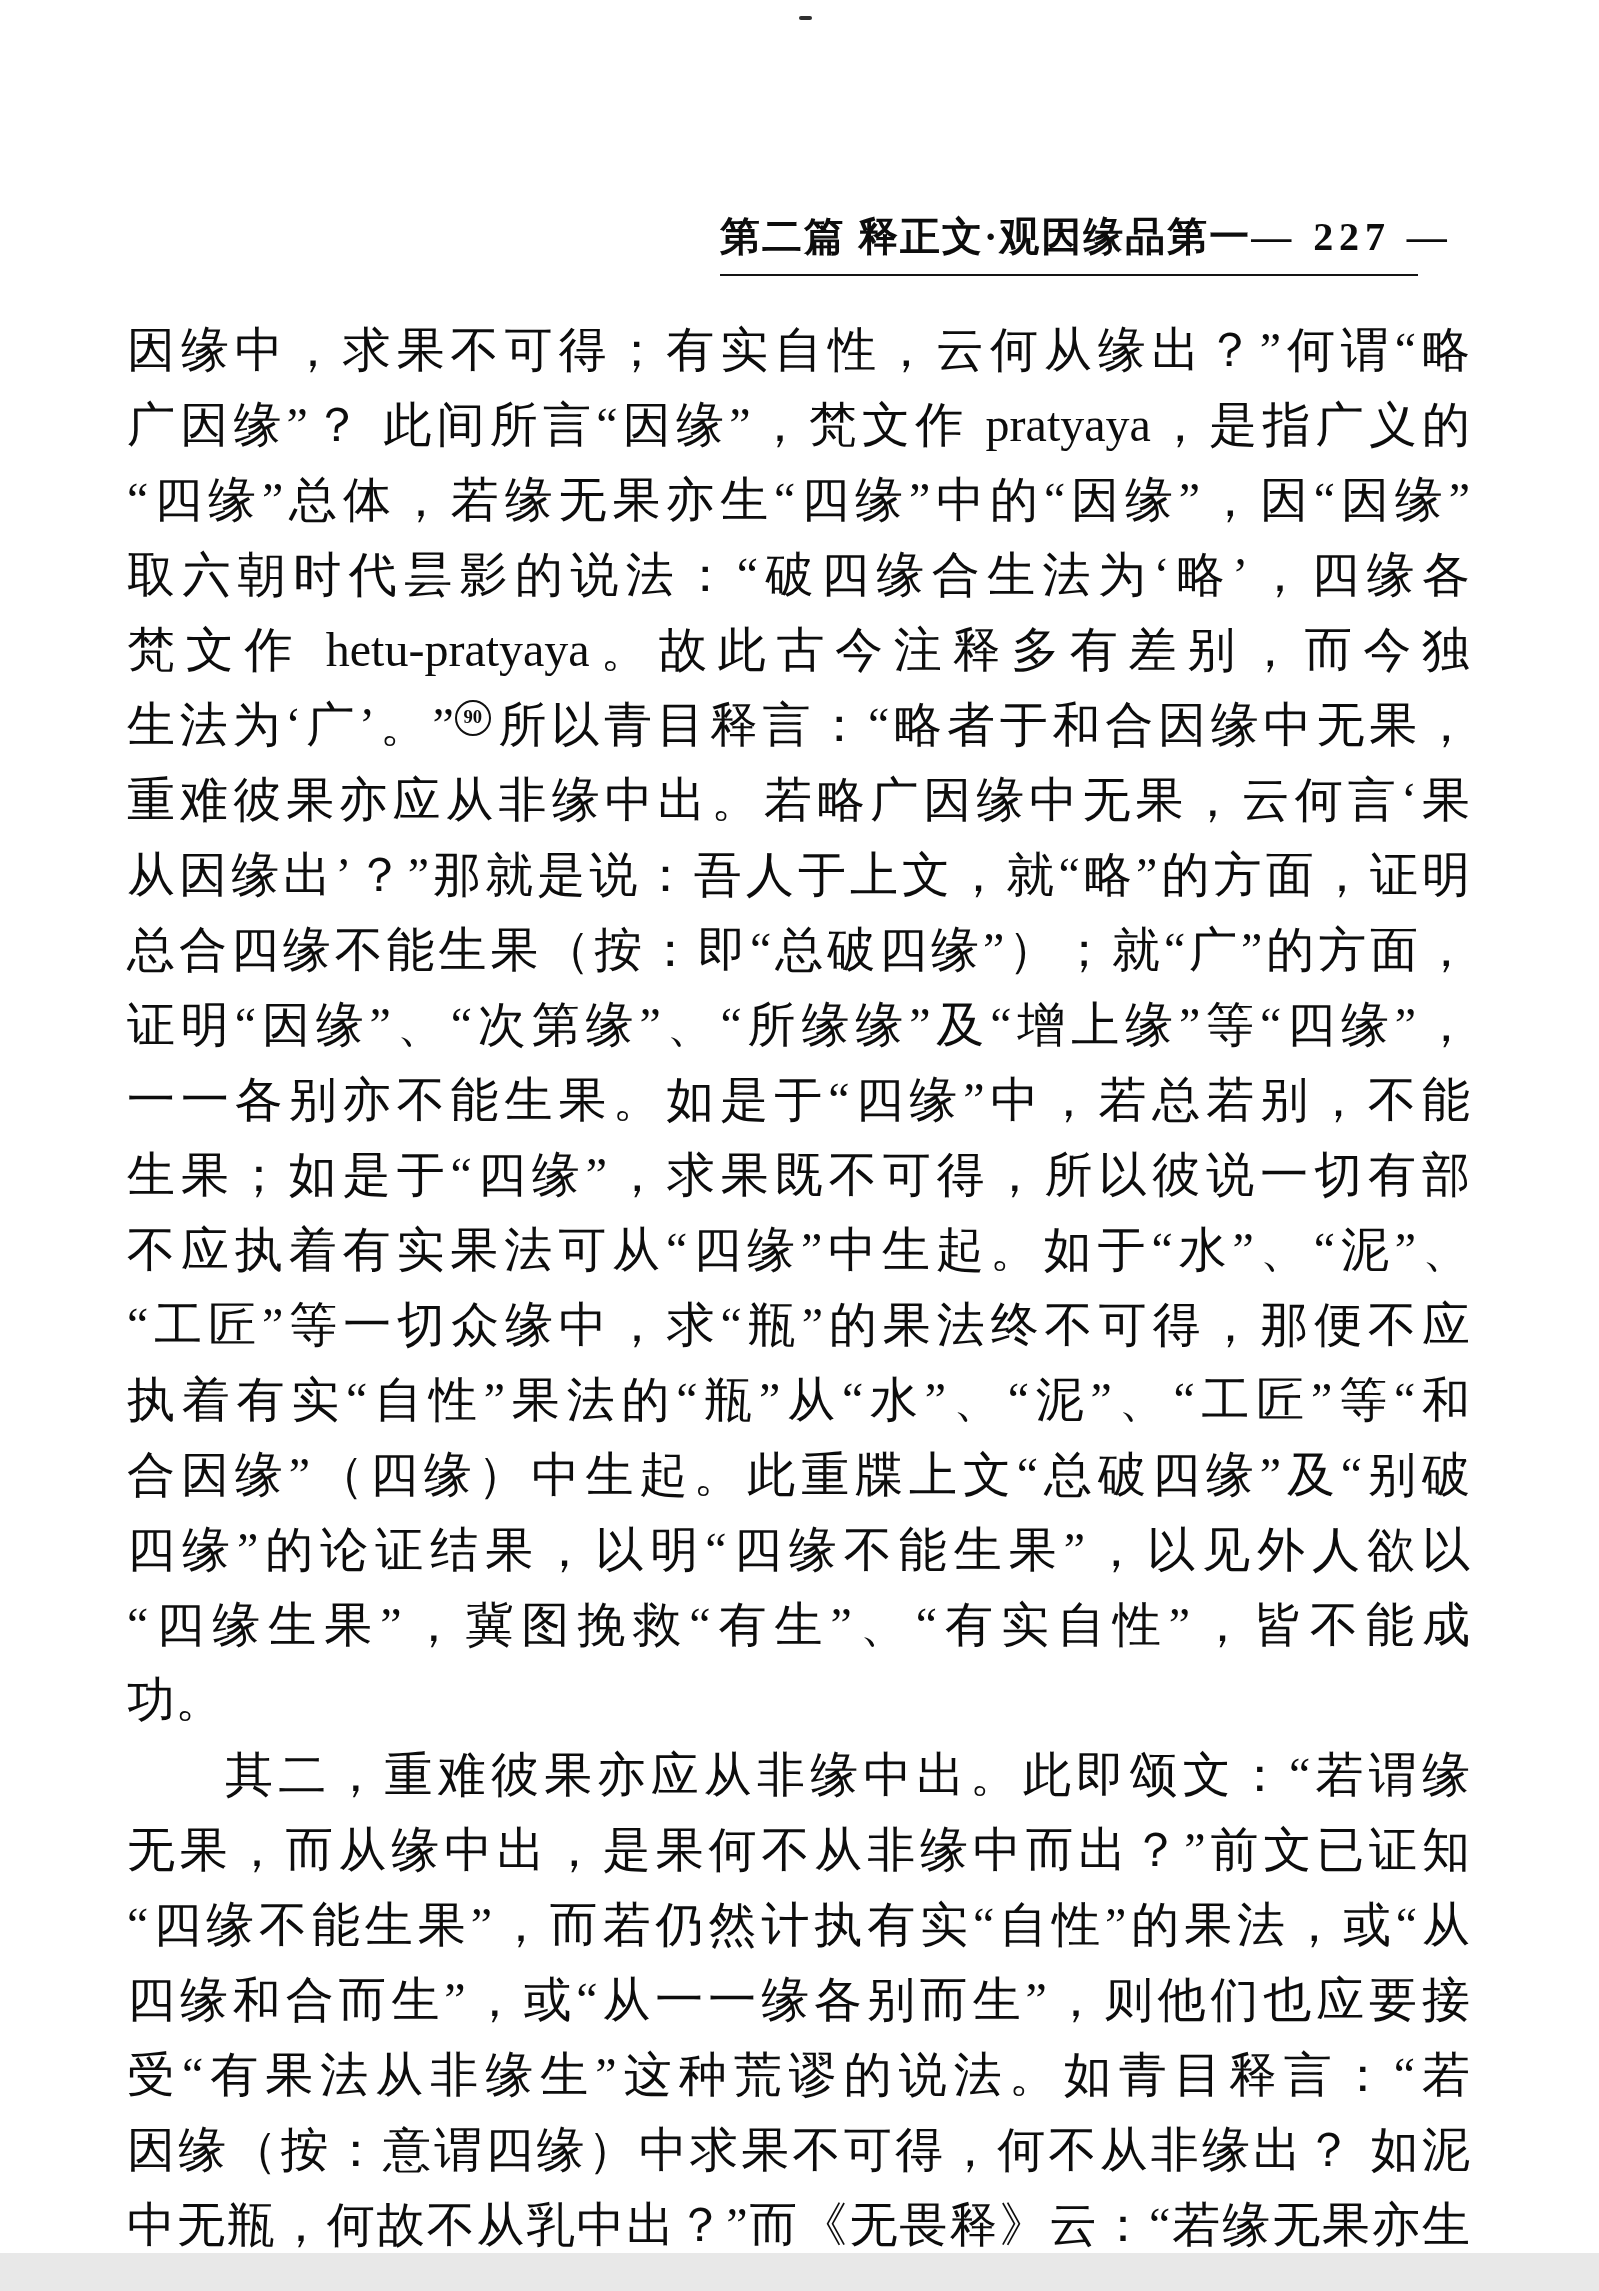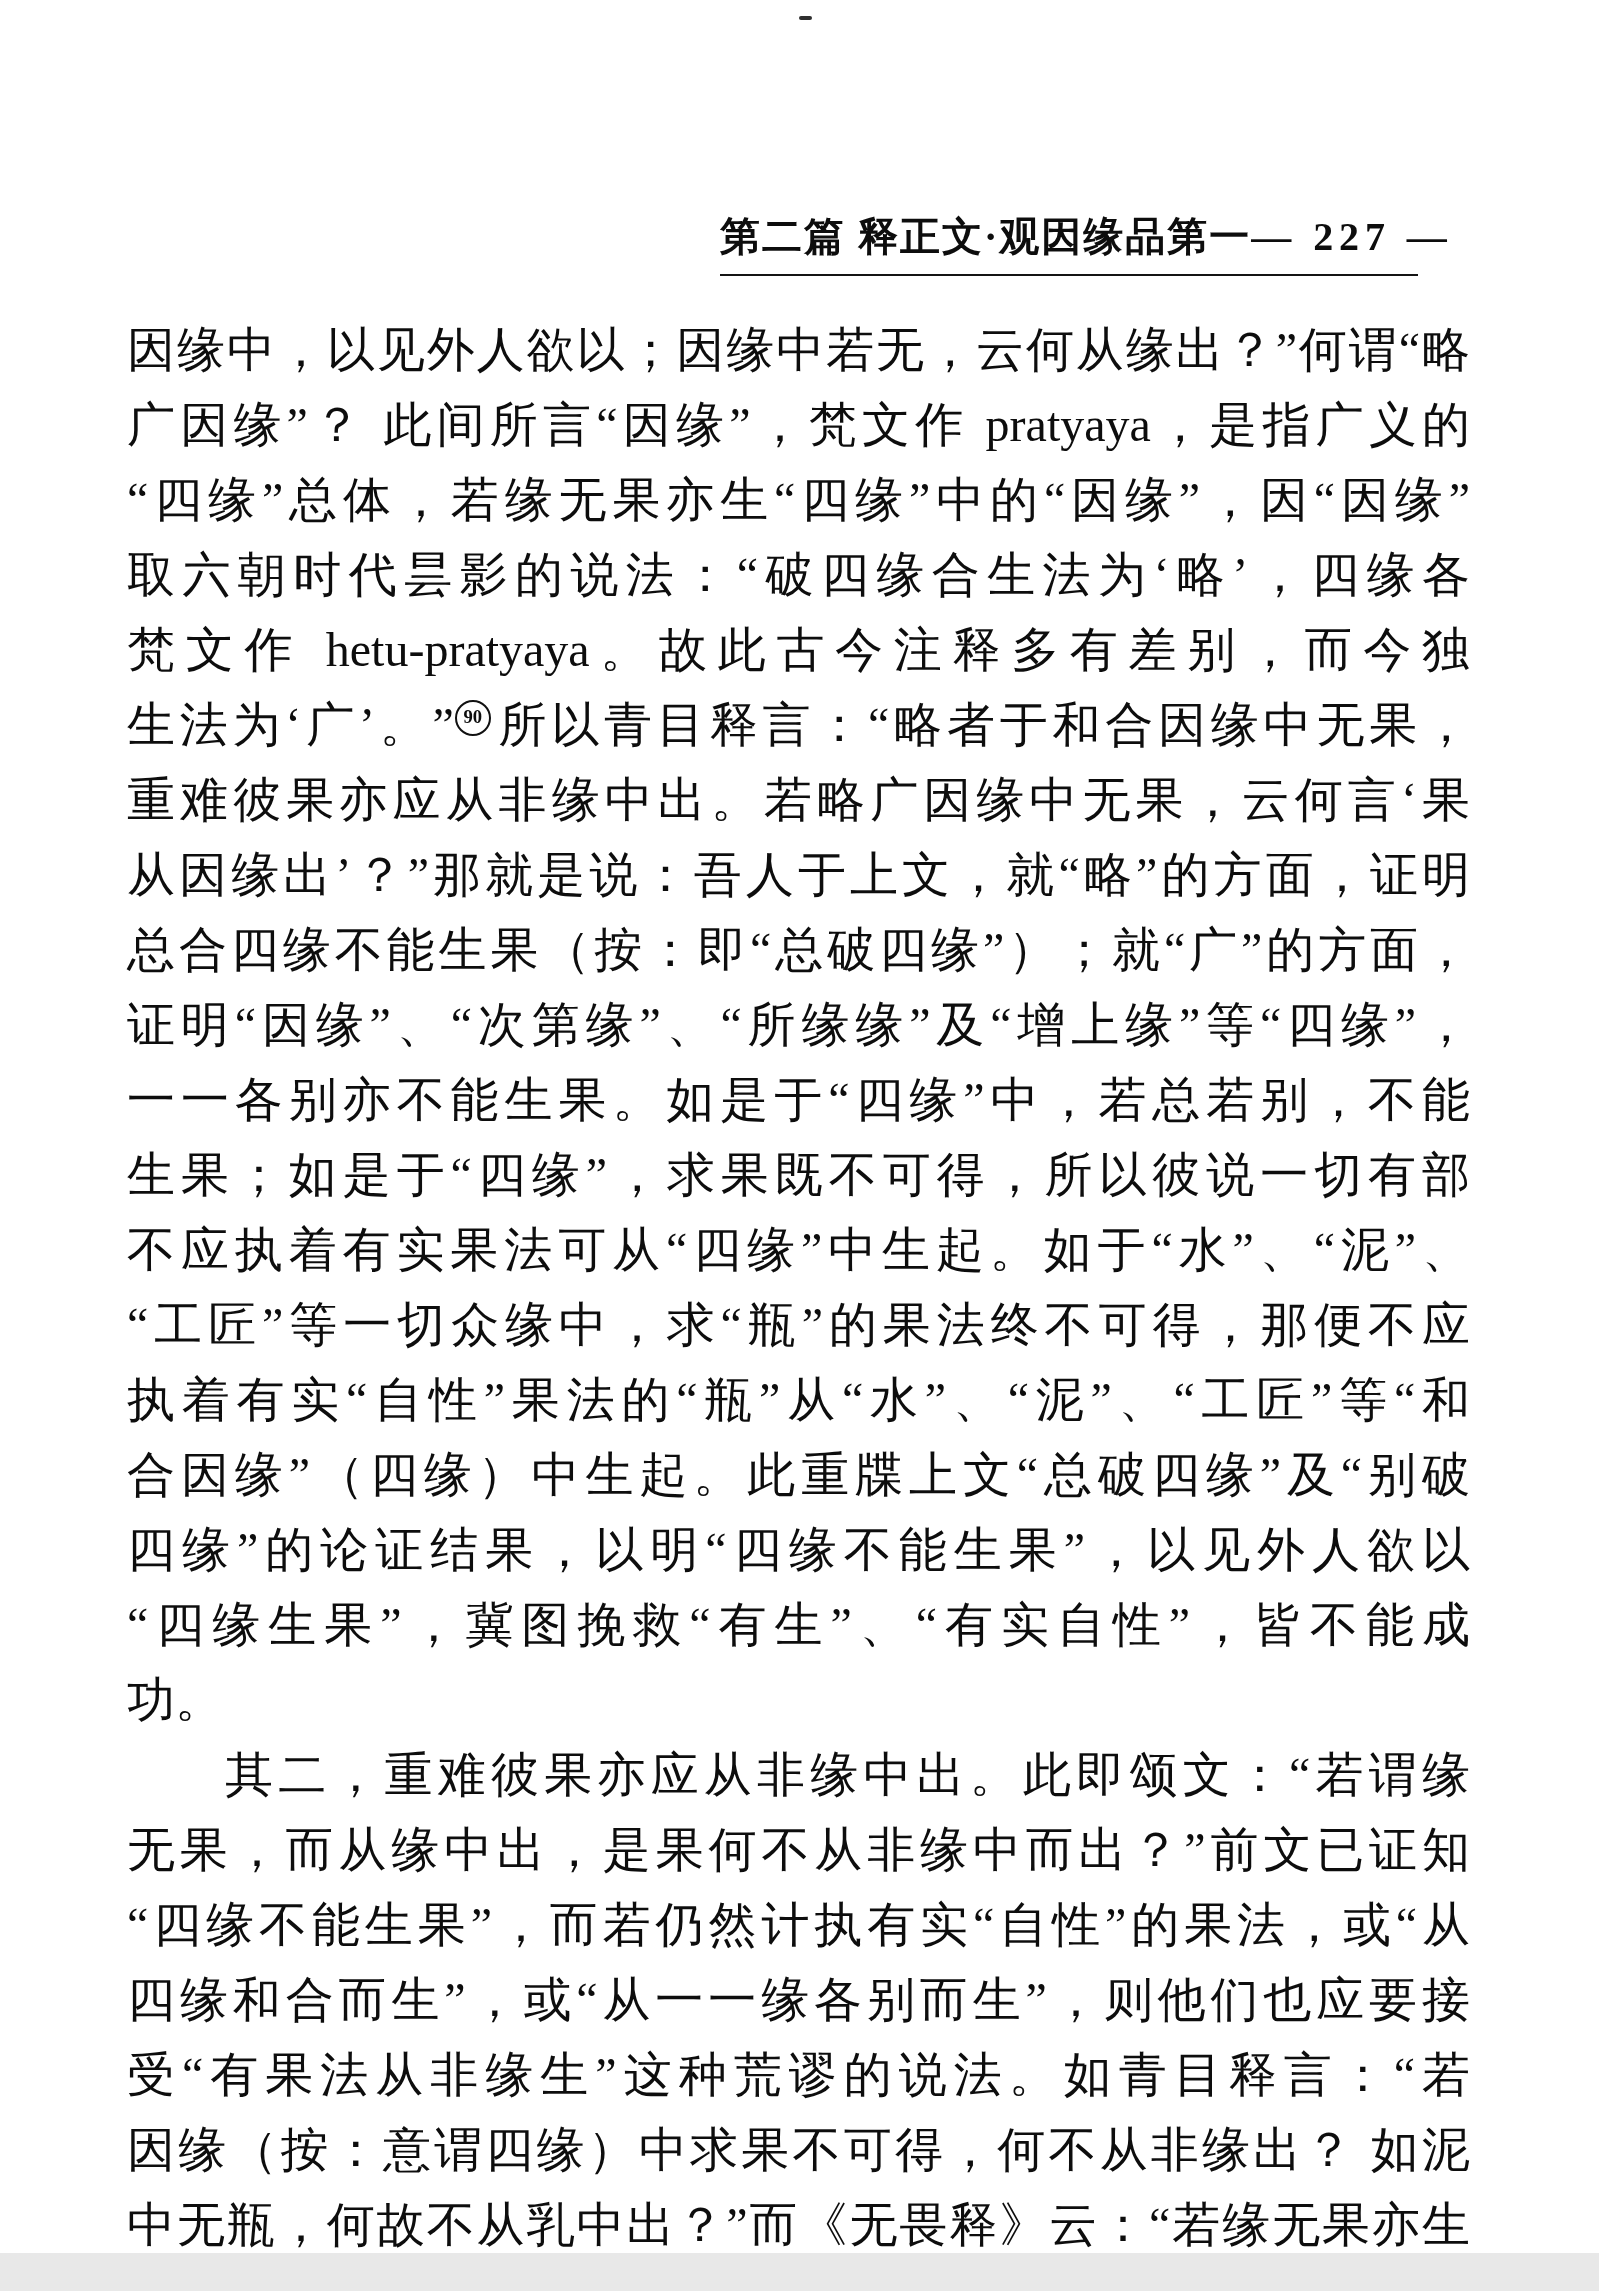--- a/index.html
+++ b/index.html
@@ -79,21 +79,21 @@
 
   <div class="artifact"></div>
 
   <div class="running-head">
     <span>第二篇 释正文·观因缘品第一</span>
     <span class="folio">— 227 —</span>
   </div>
 
   <div class="body-text">
 
-  <div class="line"><span>因缘中，以见外人欲以；因缘中若无，云何从缘出？”何谓“略</span></div>
+  <div class="line"><span>因缘中，求果不可得；有实自性，云何从缘出？”何谓“略</span></div>
       <div class="line"><span>广因缘”？ 此间所言“因缘”，梵文作 pratyaya，是指广义的</span></div>
       <div class="line"><span>“四缘”总体，若缘无果亦生“四缘”中的“因缘”，因“因缘”</span></div>
       <div class="line"><span>取六朝时代昙影的说法：“破四缘合生法为‘略’，四缘各</span></div>
       <div class="line"><span>梵文作 hetu-pratyaya。故此古今注释多有差别，而今独</span></div>
       <div class="line"><span>生法为‘广’。”</span><span class="fnmark">90</span><span>所以青目释言：“略者于和合因缘中无果，</span></div>
       <div class="line"><span>重难彼果亦应从非缘中出。若略广因缘中无果，云何言‘果</span></div>
       <div class="line"><span>从因缘出’？”那就是说：吾人于上文，就“略”的方面，证明</span></div>
       <div class="line"><span>总合四缘不能生果（按：即“总破四缘”）；就“广”的方面，</span></div>
       <div class="line"><span>证明“因缘”、“次第缘”、“所缘缘”及“增上缘”等“四缘”，</span></div>
       <div class="line"><span>一一各别亦不能生果。如是于“四缘”中，若总若别，不能</span></div>

